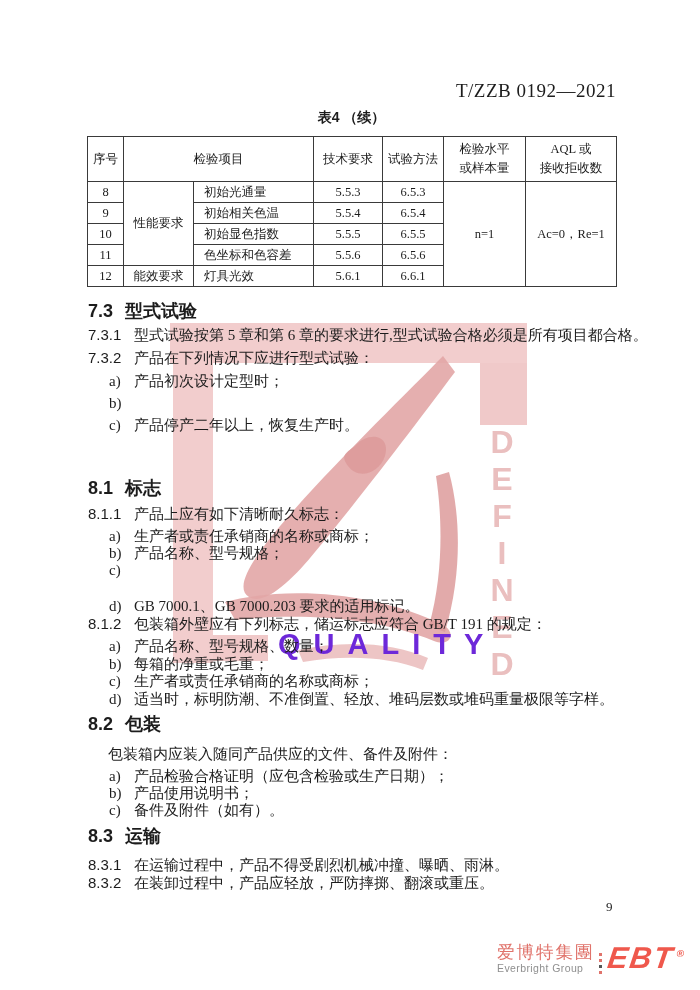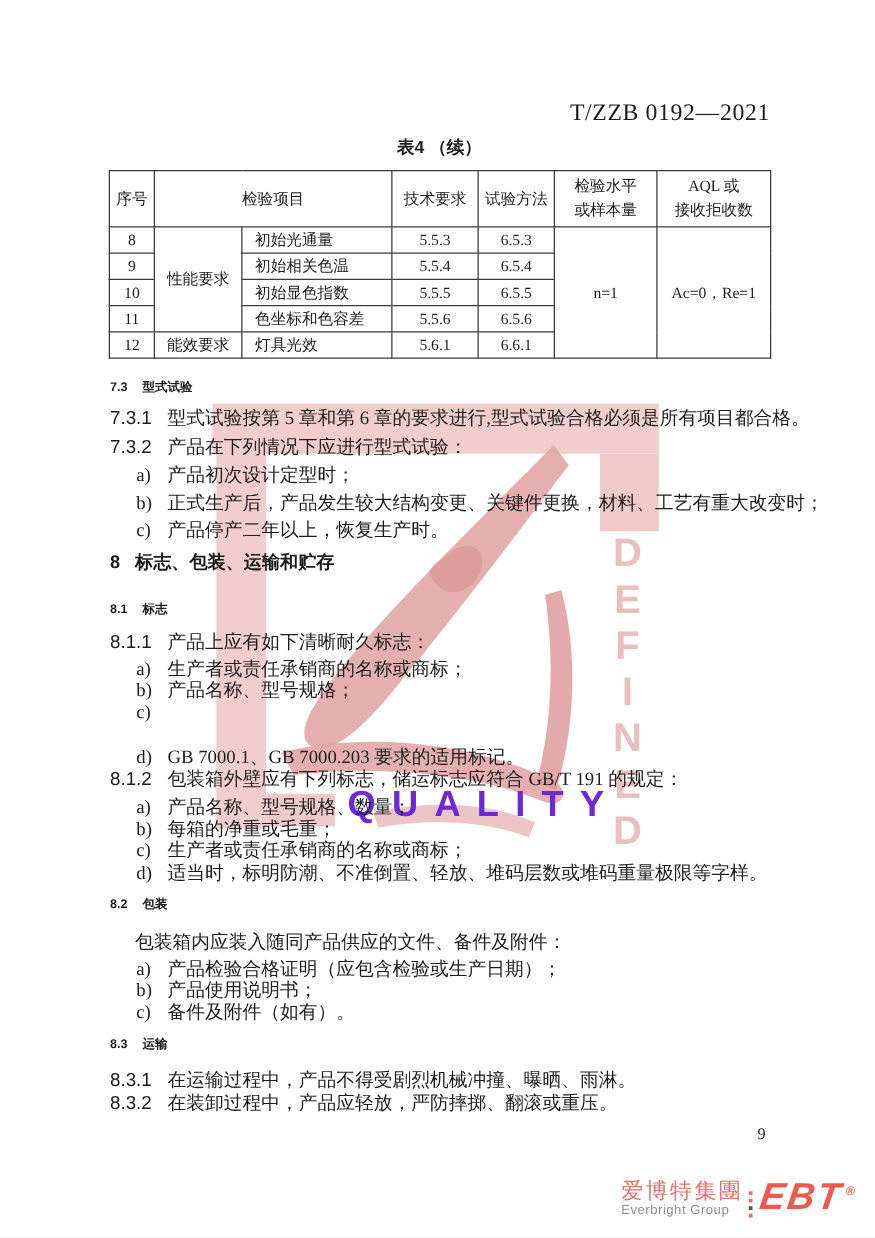--- a/index.html
+++ b/index.html
@@ -28,21 +28,21 @@
   table.spec{position:absolute;left:87px;top:136px;z-index:2;width:529px;
       border-collapse:collapse;table-layout:fixed;}
   table.spec th,table.spec td{border:1px solid #3a3a3a;font-weight:normal;
       font-size:12.5px;text-align:center;padding:0;line-height:19px;}
   table.spec thead th{height:44px;}
   table.spec tbody td{height:20px;}
   table.spec td.item{text-align:left;padding-left:10px;}
   
   #content{position:absolute;inset:0;z-index:2;}
   .blk{position:absolute;left:88px;width:534px;font-size:15px;line-height:18px;}
-  .hblk{font-family:"Liberation Sans",sans-serif;font-weight:bold;font-size:10px;}
+  .hblk{font-family:"Liberation Sans",sans-serif;font-weight:bold;font-size:18px;}
   .hblk .hnum{margin-right:12px;}
   .para{padding-left:46px;}
   .para .cnum{position:absolute;left:0;font-family:"Liberation Sans",sans-serif;}
   .item{padding-left:46px;}
   .item .lnum{position:absolute;left:21px;}
   .intro{padding-left:20px;}
   
   .page-number{position:absolute;left:606px;top:899px;z-index:2;font-size:13px;}
   .footer-logo{position:absolute;left:497px;top:941px;z-index:2;display:flex;align-items:flex-end;}
   .logo-cn{font-size:17.5px;letter-spacing:2px;color:#e0736b;line-height:19px;white-space:nowrap;}
@@ -153,29 +153,26 @@
     <div class="blk para" style="top:326px">
       <span class="cnum">7.3.1</span><span>型式试验按第 5 章和第 6 章的要求进行,型式试验合格必须是所有项目都合格。</span>
     </div>
     <div class="blk para" style="top:349px">
       <span class="cnum">7.3.2</span><span>产品在下列情况下应进行型式试验：</span>
     </div>
     <div class="blk item" style="top:372px">
       <span class="lnum">a)</span><span>产品初次设计定型时；</span>
     </div>
     <div class="blk item" style="top:394px">
-      <span class="lnum">b)</span><span>正式生产后，产品发生较大结构变更、关键件更换，材料、工艺有重大改变时；</span>
+      <span class="lnum">b)</span>
     </div>
     <div class="blk item" style="top:416px">
       <span class="lnum">c)</span><span>产品停产二年以上，恢复生产时。</span>
     </div>
 
-    <div class="blk hblk" style="top:441px;font-size:14.5px">
-      <span class="hnum">8</span><span>标志、包装、运输和贮存</span>
-    </div>
     <div class="blk hblk" style="top:479px">
       <span class="hnum">8.1</span><span>标志</span>
     </div>
     <div class="blk para" style="top:505px">
       <span class="cnum">8.1.1</span><span>产品上应有如下清晰耐久标志：</span>
     </div>
     <div class="blk item" style="top:527px">
       <span class="lnum">a)</span><span>生产者或责任承销商的名称或商标；</span>
     </div>
     <div class="blk item" style="top:544px">

